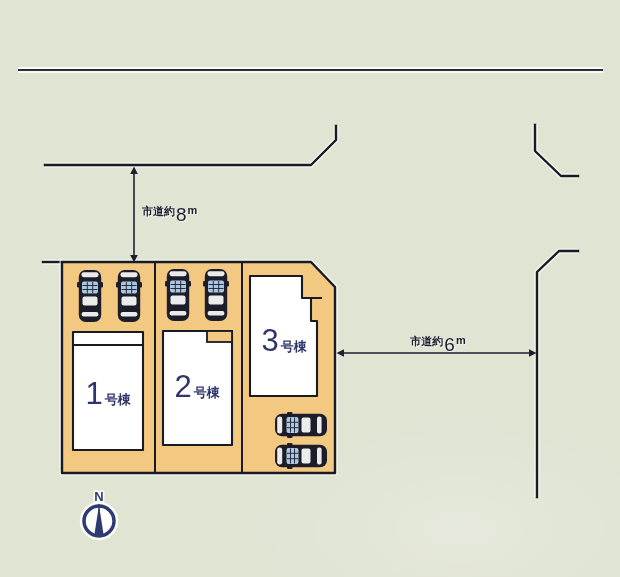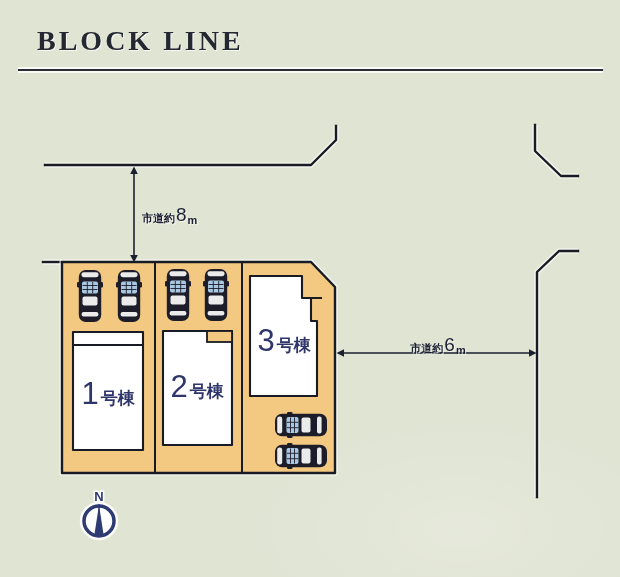--- a/index.html
+++ b/index.html
@@ -37,45 +37,44 @@
   .block-shape{fill:var(--block_fill); stroke:var(--line); stroke-width:2.4; stroke-linejoin:round;}
   .bldg{fill:#ffffff; stroke:var(--line); stroke-width:2.1; stroke-linejoin:round;}
   .notch{fill:var(--block_fill); stroke:var(--line); stroke-width:1.8;}
   .car-body{fill:var(--car_body);}
   .car-trim{fill:var(--car_trim);}
   .car-glass{fill:var(--car_glass);}
   .car-grid{fill:none; stroke:var(--car_body); stroke-width:.9;}
   .dim{stroke:var(--dim); stroke-width:1.6; fill:none;}
   .dim-head{fill:var(--dim);}
   .ann{
-    position:absolute; display:flex; align-items:flex-end; justify-content:center;
+    position:absolute; display:flex; align-items:flex-start; justify-content:center;
     color:var(--dim); white-space:nowrap;
     text-shadow:1px 1px 0 rgba(255,255,255,.7);
   }
   .ann .pre,.ann .unit{font-size:11px; font-weight:bold;}
   .ann .val{font-size:19px; font-weight:normal; padding:0 1px;}
   .bldg-label{
     position:absolute; display:flex; align-items:baseline; justify-content:center;
     color:var(--label); white-space:nowrap;
   }
   .bldg-label .num{font-size:31px; font-weight:normal;}
-  .bldg-label .suf{font-size:17px; font-weight:bold; margin-left:2px;}
+  .bldg-label .suf{font-size:13px; font-weight:bold; margin-left:2px;}
   .compass-n{
     font-family:"Liberation Sans", sans-serif; font-size:13px; font-weight:bold;
     fill:var(--compass); text-anchor:middle;
     paint-order:stroke; stroke:#ffffff; stroke-width:3px;
   }
 </style>
 </head>
 <body>
 
 <div id="stage">
   <div class="swirl"></div>
 
-  <div class="page-title">BLOCK LINE</div>
   <div class="title-rule"></div>
 
   <svg id="plan" width="620" height="577" viewBox="0 0 620 577">
     <defs>
       <g id="carV">
         <rect class="car-body" x="0.8" y="1" width="22.4" height="52" rx="7"></rect>
         <rect class="car-body" x="-1" y="13" width="3.2" height="5.5" rx="1.3"></rect>
         <rect class="car-body" x="21.8" y="13" width="3.2" height="5.5" rx="1.3"></rect>
         <rect class="car-trim" x="3.4" y="3.2" width="17.2" height="5" rx="2.4"></rect>
         <rect class="car-glass" x="4" y="12.5" width="16" height="12" rx="2"></rect>

